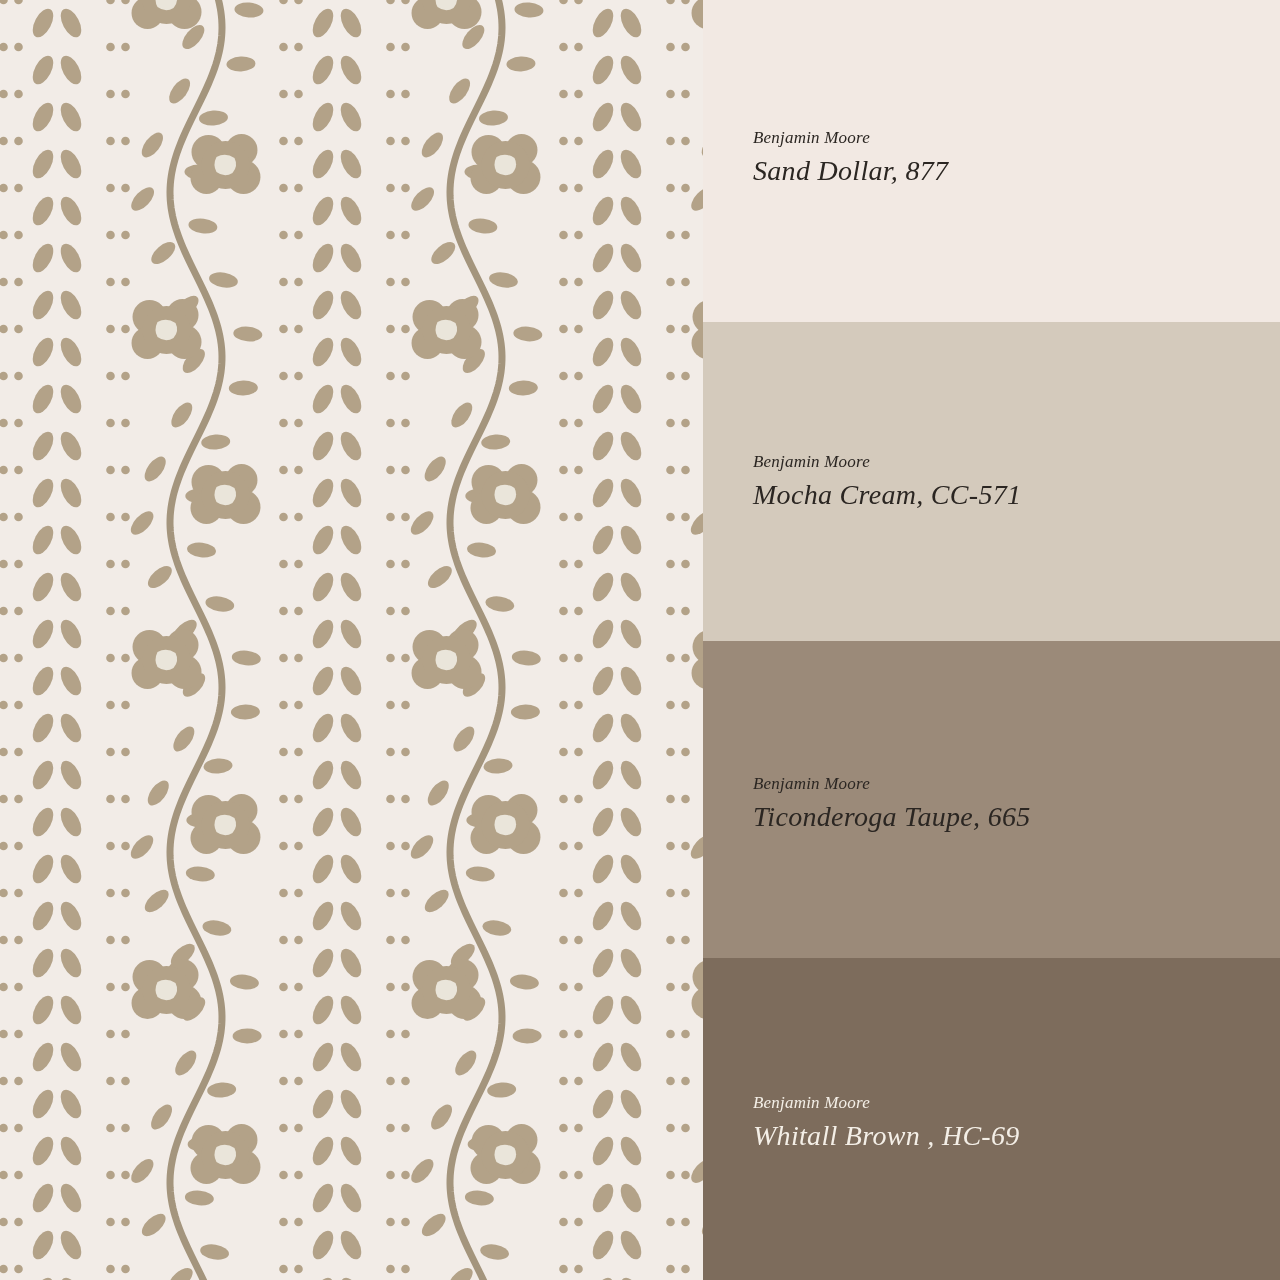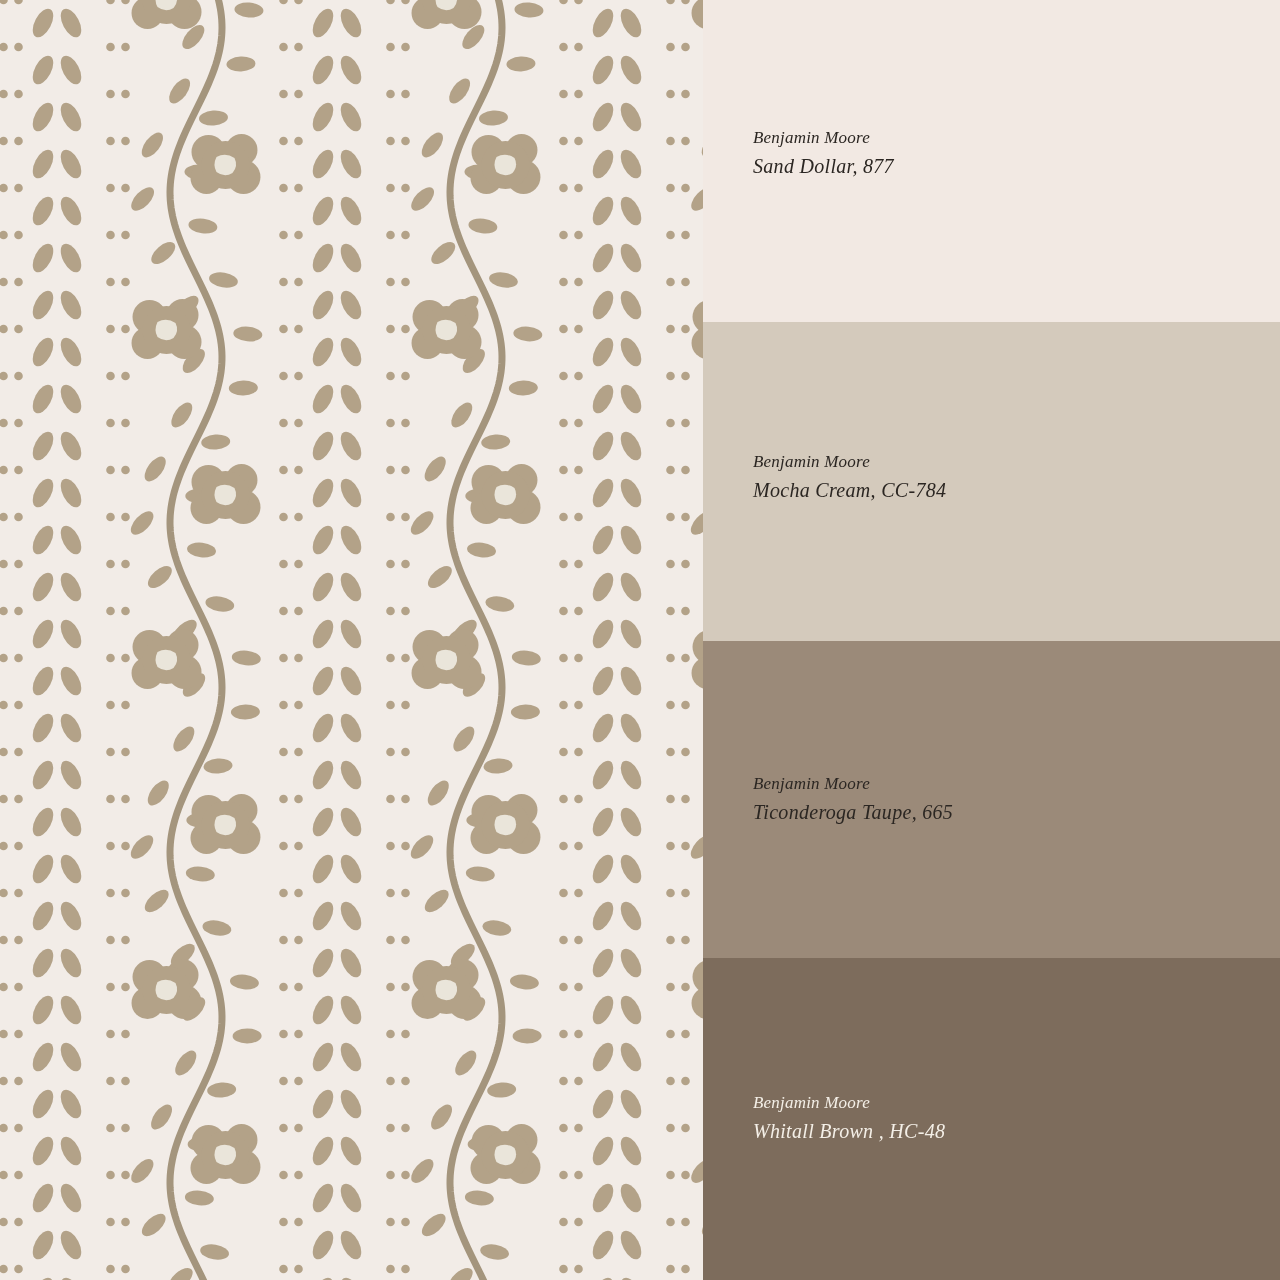--- a/index.html
+++ b/index.html
@@ -47,21 +47,21 @@
   .brand {
     font-style: italic;
     font-size: 17px;
     letter-spacing: 0.2px;
     line-height: 1.2;
     margin: 0 0 6px 0;
     white-space: nowrap;
   }
   .cname {
     font-style: italic;
-    font-size: 20px;
+    font-size: 28px;
     letter-spacing: 0.3px;
     line-height: 1.2;
     margin: 0;
     white-space: nowrap;
     text-align: center;
   }
 </style>
 </head>
 <body>
 
@@ -1043,32 +1043,32 @@
     <div class="swatch" style="top: 0px; height: 322px; background: rgb(242, 233, 227); color: rgb(43, 38, 34);">
       <div class="swatch-inner" style="top: 128px;">
         <p class="brand">Benjamin Moore</p>
         <p class="cname">Sand Dollar, 877</p>
       </div>
     </div>
 
     <div class="swatch" style="top: 322px; height: 319px; background: rgb(212, 202, 188); color: rgb(43, 38, 34);">
       <div class="swatch-inner" style="top: 130px;">
         <p class="brand">Benjamin Moore</p>
-        <p class="cname">Mocha Cream, CC-784</p>
+        <p class="cname">Mocha Cream, CC-571</p>
       </div>
     </div>
 
     <div class="swatch" style="top: 641px; height: 317px; background: rgb(155, 138, 121); color: rgb(43, 38, 34);">
       <div class="swatch-inner" style="top: 133px;">
         <p class="brand">Benjamin Moore</p>
         <p class="cname">Ticonderoga Taupe, 665</p>
       </div>
     </div>
 
     <div class="swatch" style="top: 958px; height: 322px; background: rgb(125, 108, 92); color: rgb(244, 239, 231);">
       <div class="swatch-inner" style="top: 135px;">
         <p class="brand">Benjamin Moore</p>
-        <p class="cname">Whitall Brown , HC-48</p>
+        <p class="cname">Whitall Brown , HC-69</p>
       </div>
     </div>
 
   </div>
 </div>
 
 </body></html>

